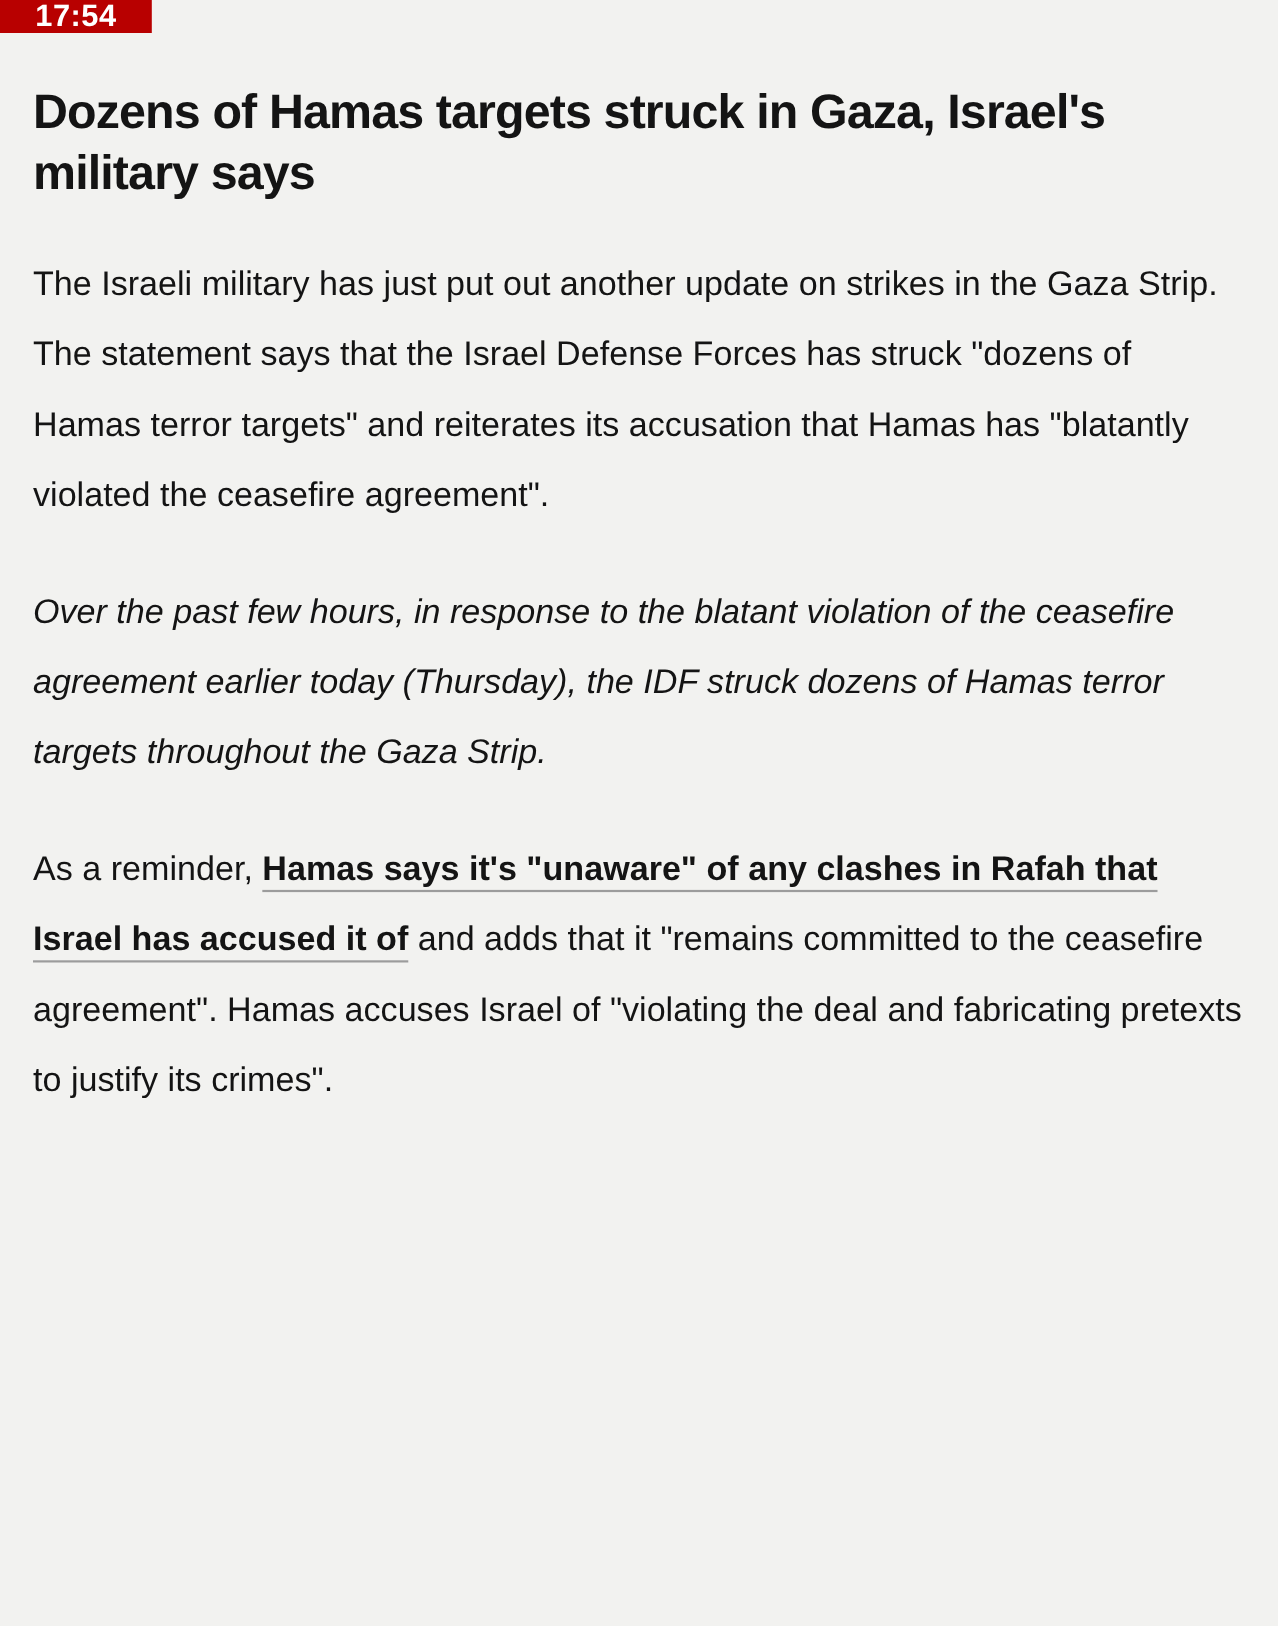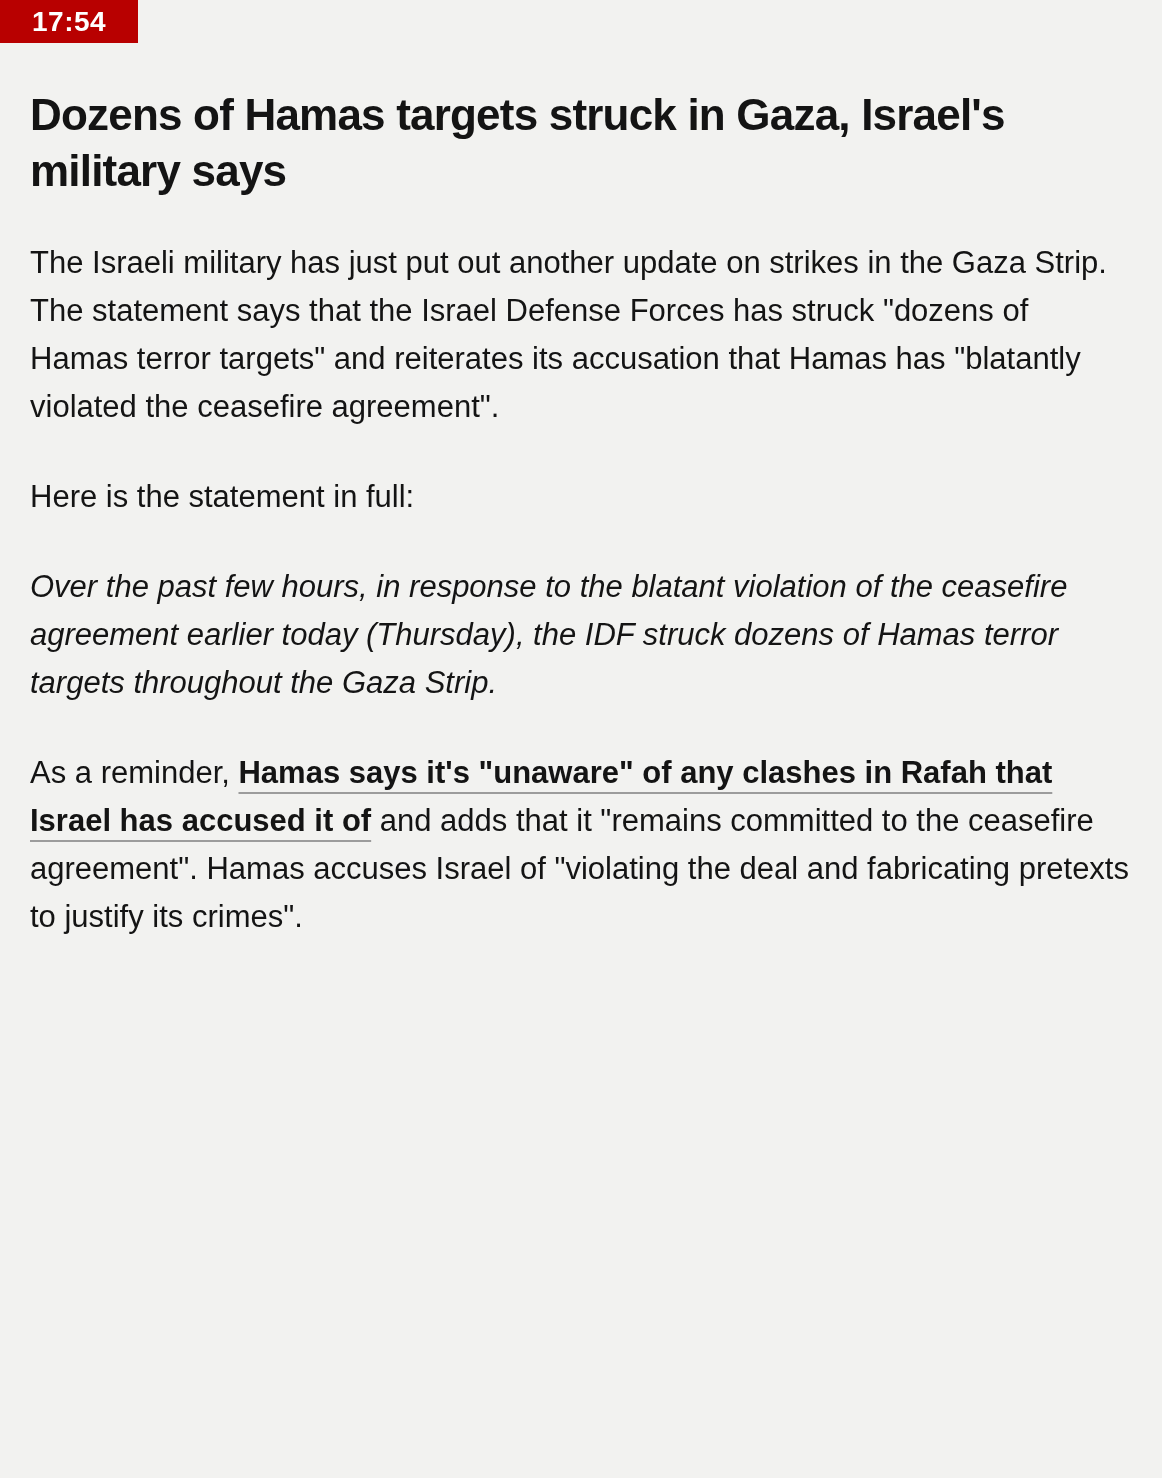--- a/index.html
+++ b/index.html
@@ -19,42 +19,42 @@
     width: 1162px;
     min-height: 1478px;
     overflow: hidden;
   }
   .timestamp-badge {
     display: inline-flex;
     align-items: center;
     justify-content: center;
     background: #B80000;
     color: #FFFFFF;
-    height: 43px;
+    height: 30px;
     min-width: 136px;
     padding: 0 32px;
     font-size: 28px;
     font-weight: 700;
     letter-spacing: 0.5px;
   }
   .content {
     padding: 0 30px 20px 30px;
   }
   h1.post-title {
     margin: 44px 0 40px 0;
     font-size: 44px;
     line-height: 1.27;
     font-weight: 700;
     letter-spacing: -0.8px;
     color: #141414;
   }
   p.body-text {
     margin: 0 0 42px 0;
     font-size: 31px;
-    line-height: 48px;
+    line-height: 64px;
     font-weight: 400;
     color: #141414;
     max-width: 1102px;
   }
   p.quote {
     font-style: italic;
   }
   p.last {
     margin-bottom: 0;
   }
@@ -76,21 +76,20 @@
   <div class="timestamp-badge">
     <span>17:54</span>
   </div>
 
   <div class="content">
 
     <h1 class="post-title">Dozens of Hamas targets struck in Gaza, Israel's military says</h1>
 
     <p class="body-text">The Israeli military has just put out another update on strikes in the Gaza Strip. The statement says that the Israel Defense Forces has struck "dozens of Hamas terror targets" and reiterates its accusation that Hamas has "blatantly violated the ceasefire agreement".</p>
 
-    <p class="body-text">Here is the statement in full:</p>
 
     <p class="body-text quote">Over the past few hours, in response to the blatant violation of the ceasefire agreement earlier today (Thursday), the IDF struck dozens of Hamas terror targets throughout the Gaza Strip.</p>
 
 
 
 
 
     <p class="body-text last"><span>As a reminder, </span><a class="inline-link">Hamas says it's "unaware" of any clashes in Rafah that Israel has accused it of</a><span> and adds that it "remains committed to the ceasefire agreement". Hamas accuses Israel of "violating the deal and fabricating pretexts to justify its crimes".</span></p>
 
   </div>

